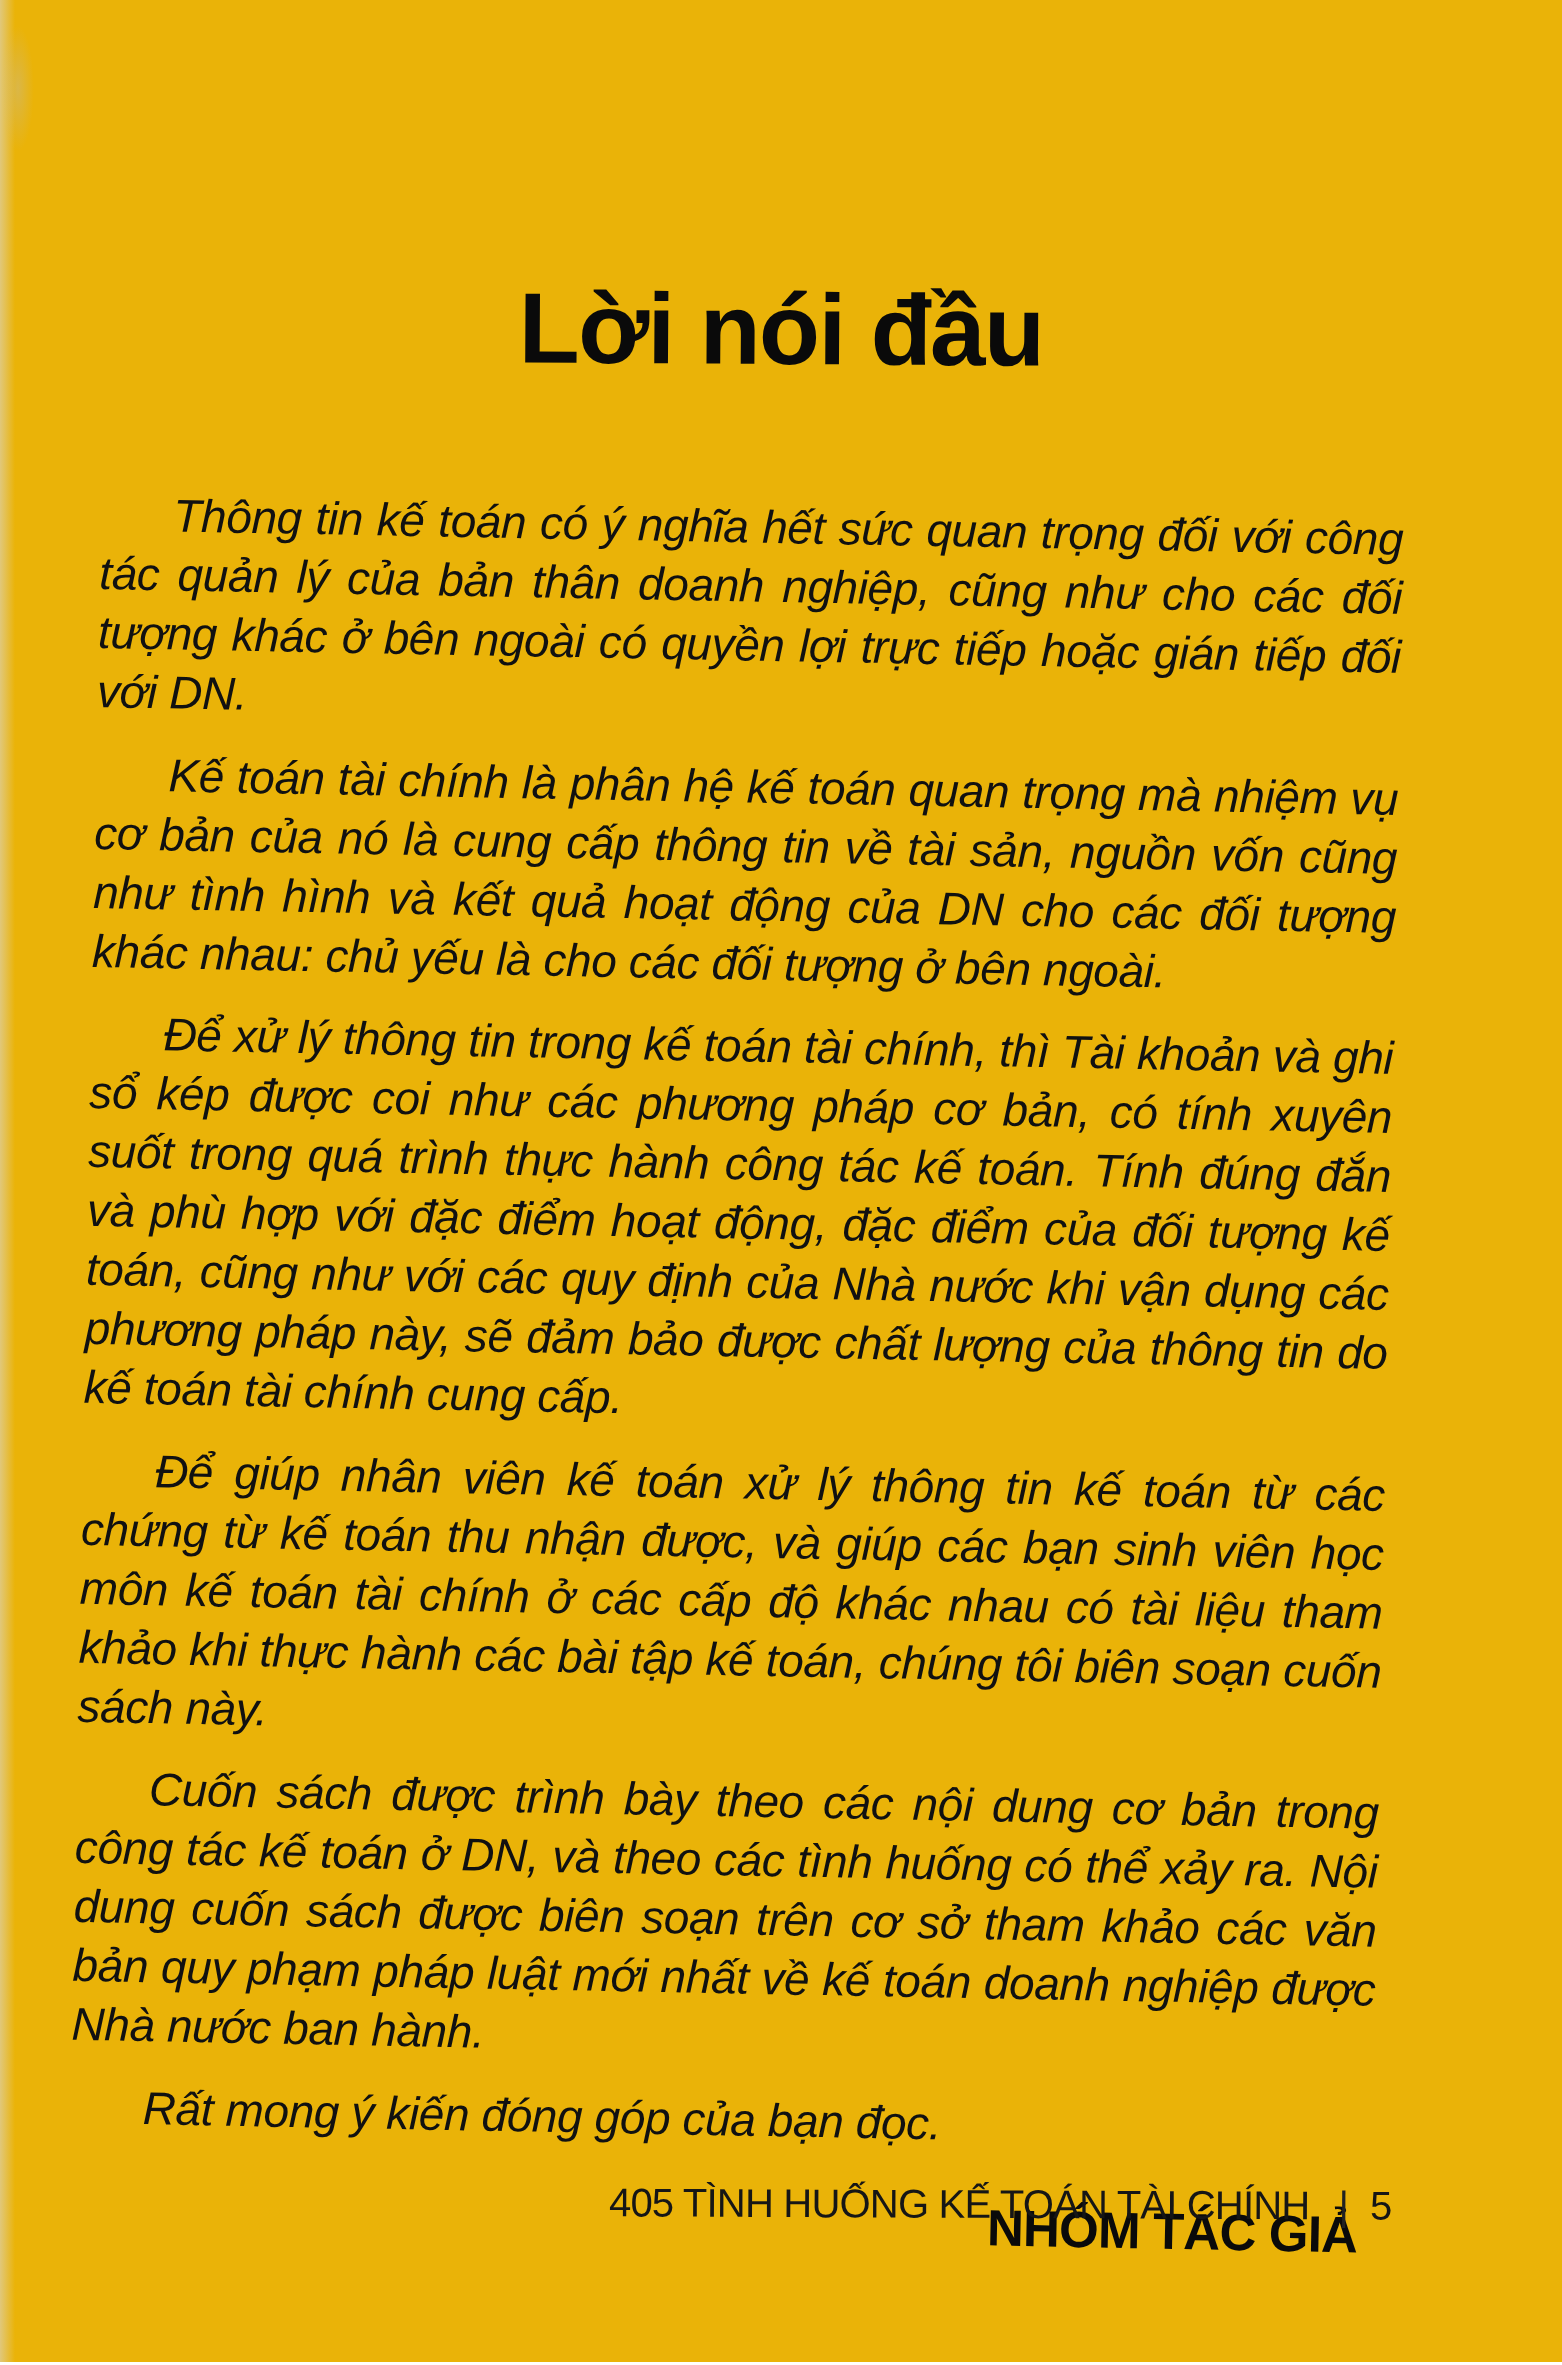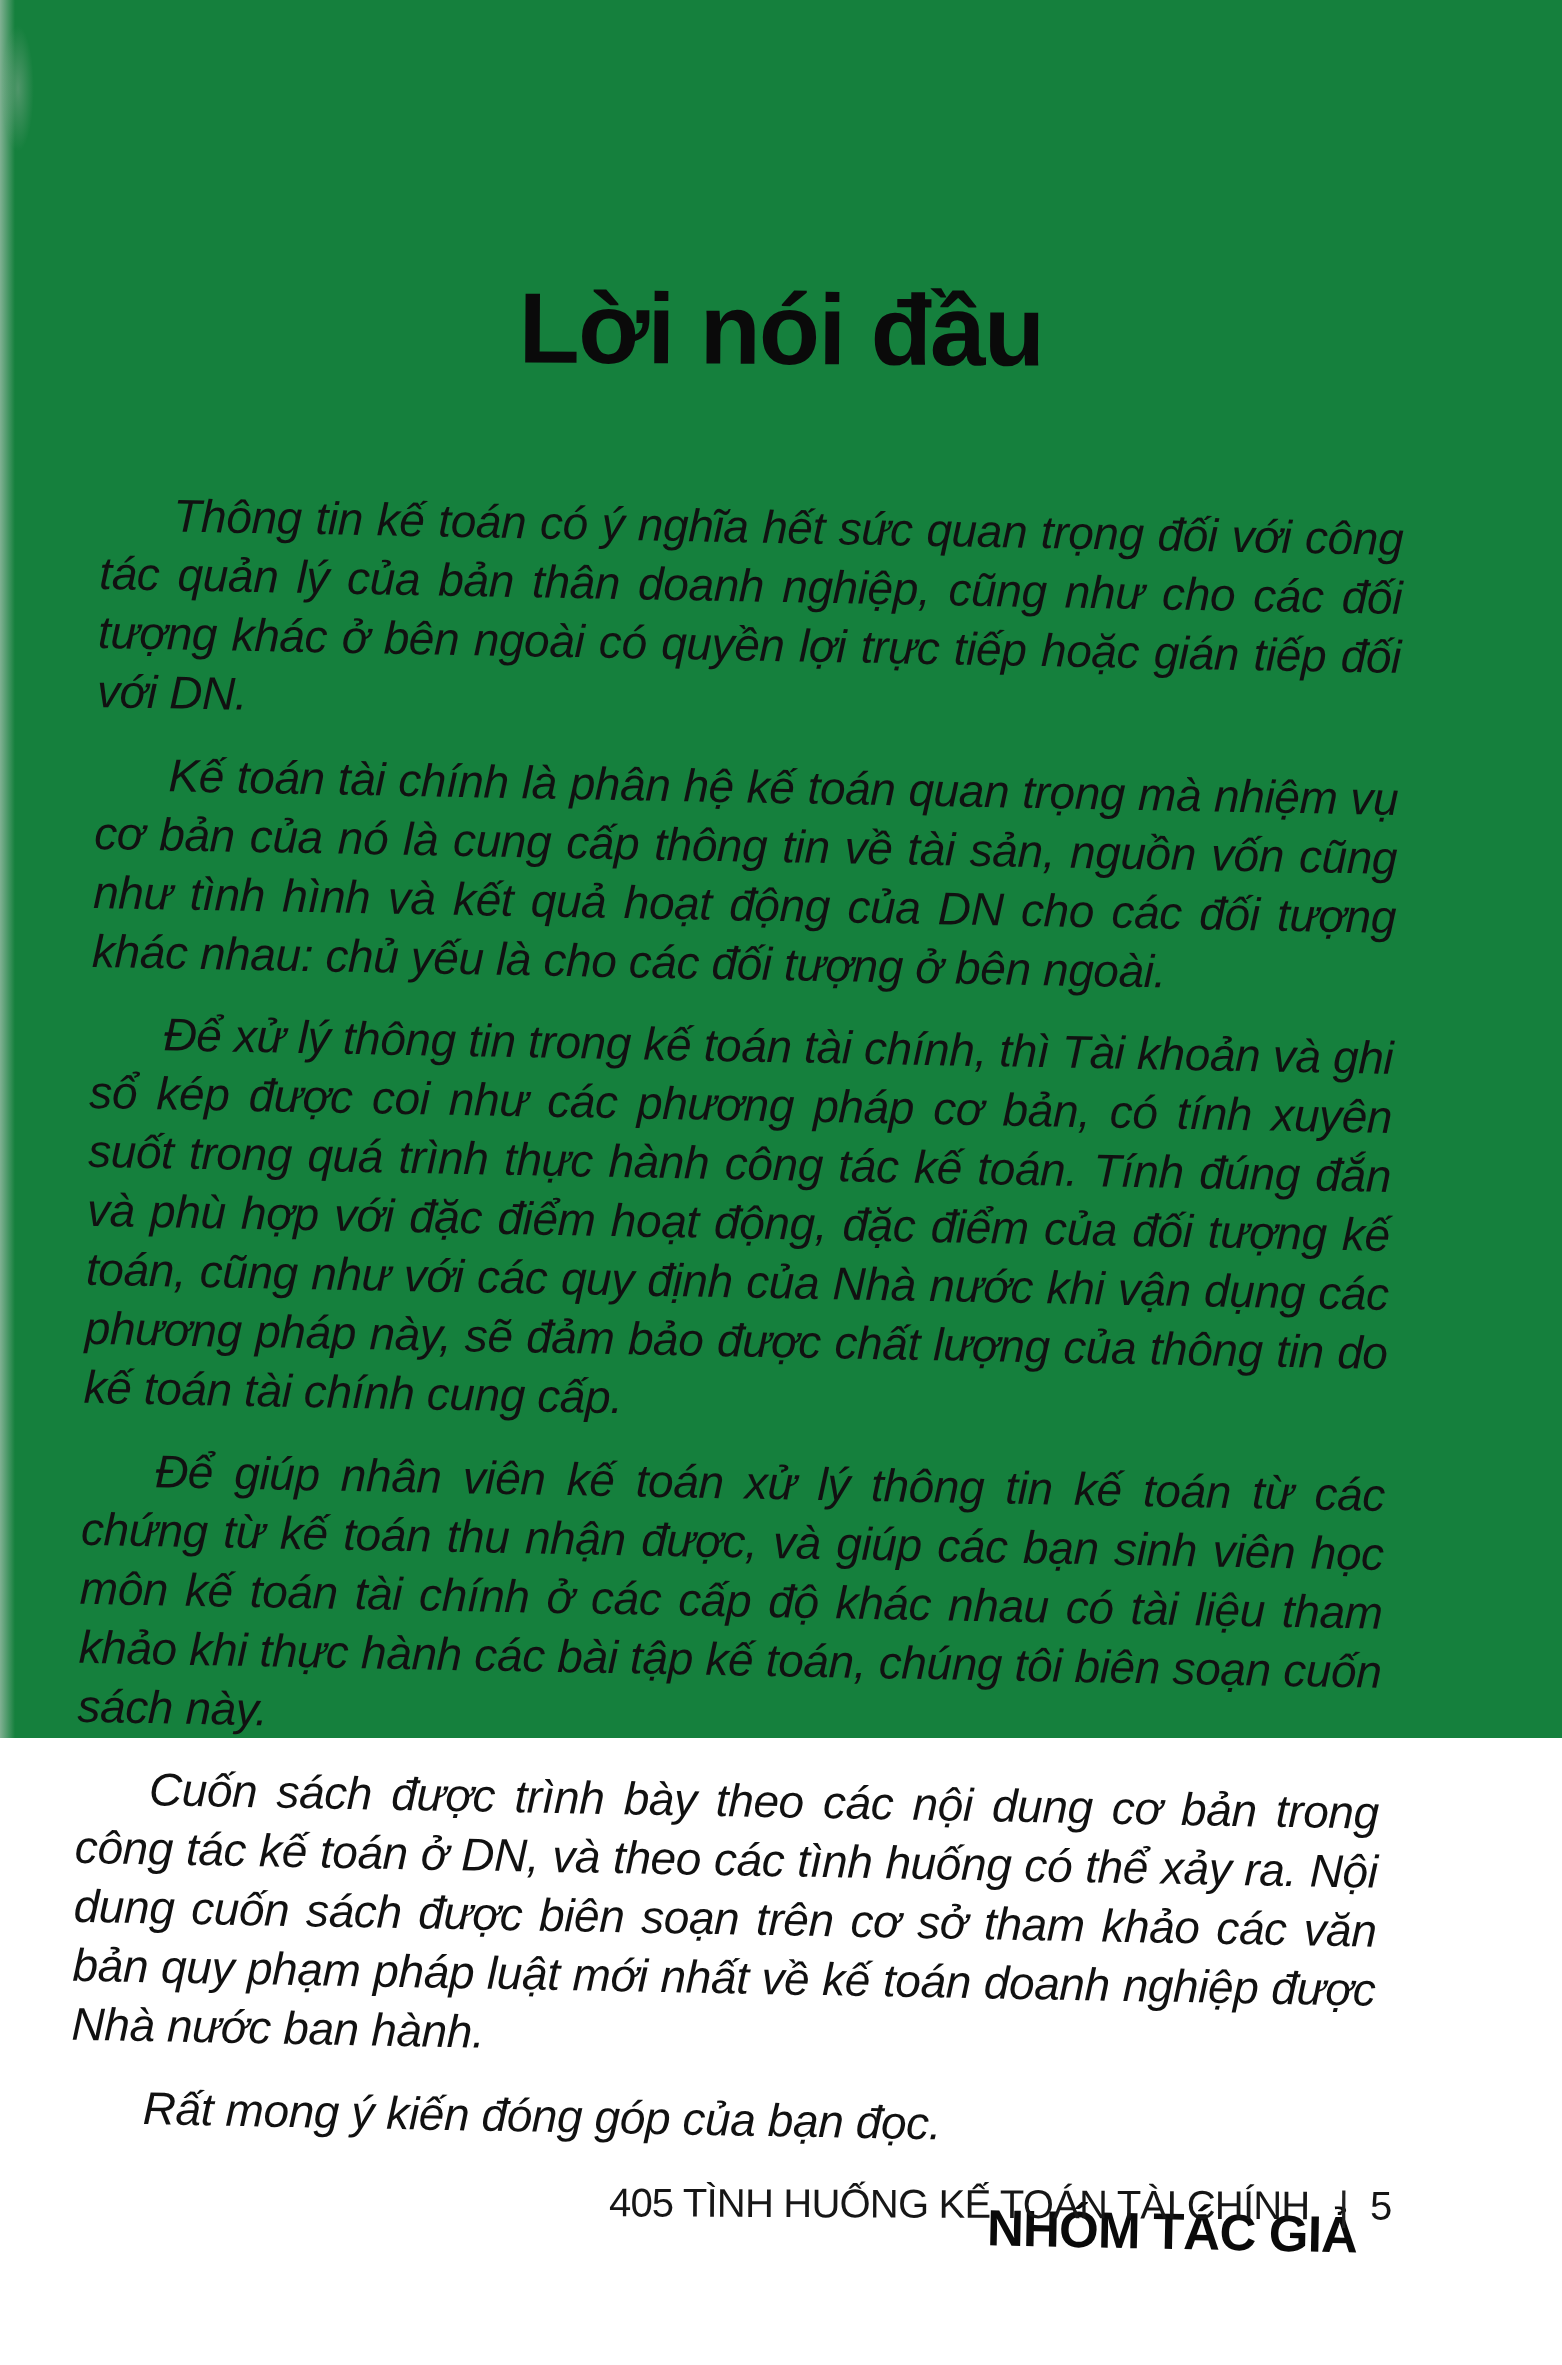--- a/index.html
+++ b/index.html
@@ -4,22 +4,22 @@
 <style>
   * { margin: 0; padding: 0; box-sizing: border-box; }
   html, body {
     width: 1562px; height: 2366px;
     background: #ffffff;
     overflow: hidden;
     font-family: "Liberation Sans", sans-serif;
   }
   .page {
     position: relative;
-    width: 1562px; height: 1738px;
-    background: #15803d;
+    width: 1562px; height: 2362px;
+    background: #eab308;
     color: #0d0d0d;
   }
   
   .scan-edge-left {
     position: absolute; left: 0; top: 0; bottom: 0;
     width: 15px;
     background: linear-gradient(to right, #d9d9d9, rgba(255,255,255,0));
     opacity: .55;
   }
   .scan-smudge-topleft {

